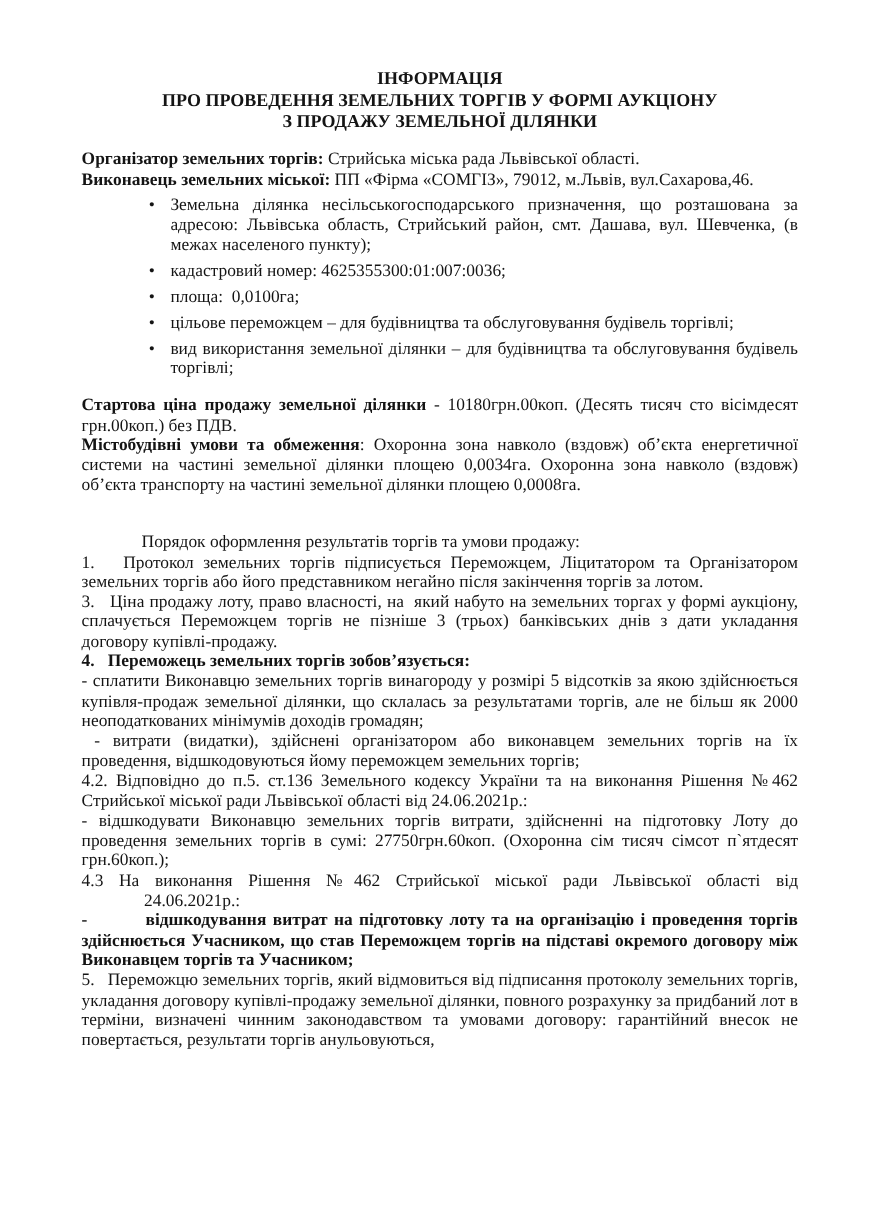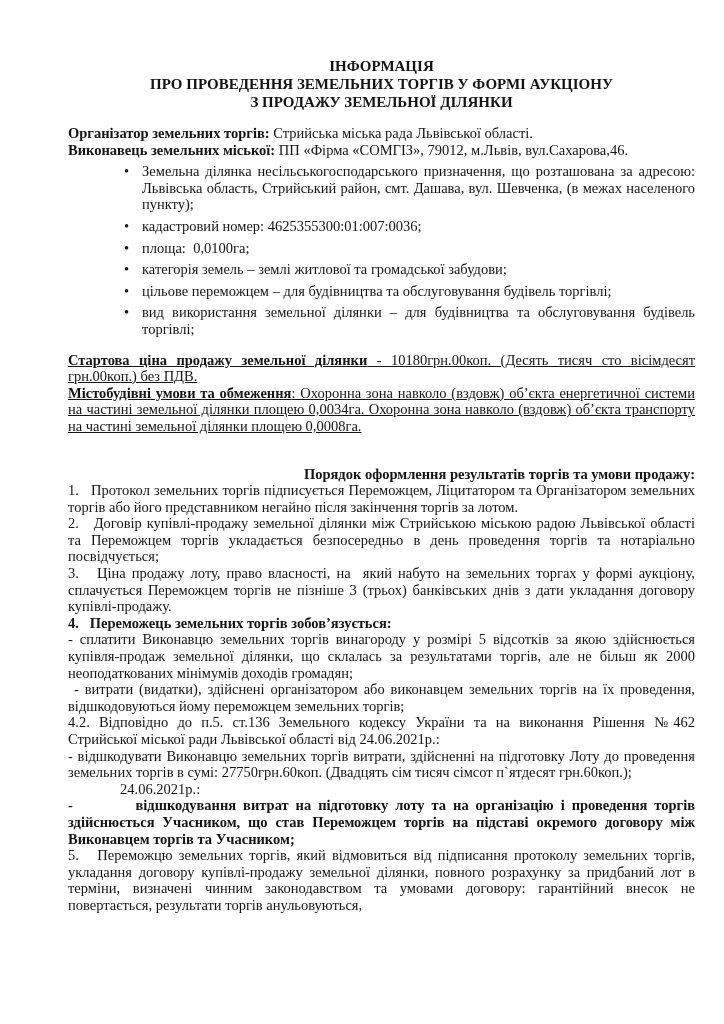--- a/index.html
+++ b/index.html
@@ -4,21 +4,21 @@
 <style>
   html, body { margin: 0; padding: 0; }
   body {
     width: 724px; height: 1024px;
     background: #ffffff;
     overflow: hidden;
   }
   .page {
     box-sizing: border-box;
     width: 724px; height: 872px;
-    padding: 57px 29px 0 68px;
+    padding: 57px 59px 0 68px;
     font-family: "Liberation Serif", "DejaVu Serif", serif;
     font-size: 14.5px;
     line-height: 16.6px;
     color: #141414;
   }
   .title {
     text-align: center;
     font-weight: bold;
     font-size: 15px;
     line-height: 18px;
@@ -38,27 +38,26 @@
     position: relative;
     text-align: justify;
     margin: 0 0 5px 0;
   }
   ul.bullets li::before {
     content: "\2022";
     position: absolute;
     left: -18px;
     top: 0;
   }
-  .price-block { margin-top: 4px; text-decoration: underline; }
+  .price-block { margin-top: 4px; }
   .section-gap { height: 31px; }
   .proc-heading {
     margin: 0;
-    font-weight: bold;
+    font-weight: normal;
     padding-left: 50px;
-    text-align: right;
   }
   .line-force {
     display: block;
     text-align: justify;
     text-align-last: justify;
   }
   .line-indent {
     display: block;
     padding-left: 52px;
   }
@@ -76,43 +75,42 @@
 
   <p class="para"><span class="b">Організатор земельних торгів:</span><span> Стрийська міська рада Львівської області.</span></p>
 
   <p class="para"><span class="b">Виконавець земельних міської:</span><span> ПП «Фірма «СОМГІЗ», 79012, м.Львів, вул.Сахарова,46.</span></p>
 
 
   <ul class="bullets">
     <li>Земельна ділянка несільськогосподарського призначення, що розташована за адресою: Львівська область, Стрийський район, смт. Дашава, вул. Шевченка, (в межах населеного пункту);</li>
     <li>кадастровий номер: 4625355300:01:007:0036;</li>
     <li>площа:&nbsp; 0,0100га;</li>
-    <li>категорія земель – землі житлової та громадської забудови;</li>
     <li>цільове переможцем – для будівництва та обслуговування будівель торгівлі;</li>
     <li>вид використання земельної ділянки – для будівництва та обслуговування будівель торгівлі;</li>
   </ul>
 
   <div class="price-block">
     <p class="para"><span class="b">Стартова ціна продажу земельної ділянки</span><span> - 10180грн.00коп. (Десять тисяч сто вісімдесят грн.00коп.) без ПДВ.</span></p>
     <p class="para"><span class="b">Містобудівні умови та обмеження</span><span>: Охоронна зона навколо (вздовж) об’єкта енергетичної системи на частині земельної ділянки площею 0,0034га. Охоронна зона навколо (вздовж) об’єкта транспорту на частині земельної ділянки площею 0,0008га.</span></p>
   </div>
 
   <div class="section-gap"></div>
 
   <p class="proc-heading">Порядок оформлення результатів торгів та умови продажу:</p>
 
   <p class="para">1.&nbsp;&nbsp;&nbsp;Протокол земельних торгів підписується Переможцем, Ліцитатором та Організатором земельних торгів або його представником негайно після закінчення торгів за лотом.</p>
-  <p class="para">2.&nbsp;&nbsp;&nbsp;Договір купівлі-продажу земельної ділянки між Стрийською міською радою Львівської області та Переможцем торгів укладається безпосередньо в день проведення торгів та нотаріально посвідчується;</p>
   <p class="para">3.&nbsp;&nbsp;&nbsp;Ціна продажу лоту, право власності, на&nbsp; який набуто на земельних торгах у формі аукціону, сплачується Переможцем торгів не пізніше 3 (трьох) банківських днів з дати укладання договору купівлі-продажу.</p>
   <p class="para b">4.&nbsp;&nbsp;&nbsp;Переможець земельних торгів зобов’язується:</p>
   <p class="para">- сплатити Виконавцю земельних торгів винагороду у розмірі 5 відсотків за якою здійснюється купівля-продаж земельної ділянки, що склалась за результатами торгів, але не більш як 2000 неоподаткованих мінімумів доходів громадян;</p>
   <p class="para">&nbsp;- витрати (видатки), здійснені організатором або виконавцем земельних торгів на їх проведення, відшкодовуються йому переможцем земельних торгів;</p>
   <p class="para">4.2. Відповідно до п.5. ст.136 Земельного кодексу України та на виконання Рішення №462 Стрийської міської ради Львівської області від 24.06.2021р.:</p>
-  <p class="para">- відшкодувати Виконавцю земельних торгів витрати, здійсненні на підготовку Лоту до проведення земельних торгів в сумі: 27750грн.60коп. (Двадцять сім тисяч сімсот п`ятдесят грн.60коп.);</p>
+  <p class="para">- відшкодувати Виконавцю земельних торгів витрати, здійсненні на підготовку Лоту до проведення земельних торгів в сумі: 27750грн.60коп. (Охоронна сім тисяч сімсот п`ятдесят грн.60коп.);</p>
 
   <p class="para">
+      <span class="line-force">4.3 На виконання Рішення №462 Стрийської міської ради Львівської області від</span>
       <span class="line-indent">24.06.2021р.:</span>
     </p>
 
   <p class="para b">-&nbsp;&nbsp;&nbsp;&nbsp;&nbsp;&nbsp;&nbsp;&nbsp;&nbsp;відшкодування витрат на підготовку лоту та на організацію і проведення торгів здійснюється Учасником, що став Переможцем торгів на підставі окремого договору між Виконавцем торгів та Учасником;</p>
   <p class="para">5.&nbsp;&nbsp;&nbsp;Переможцю земельних торгів, який відмовиться від підписання протоколу земельних торгів, укладання договору купівлі-продажу земельної ділянки, повного розрахунку за придбаний лот в терміни, визначені чинним законодавством та умовами договору: гарантійний внесок не повертається, результати торгів анульовуються,</p>
 
 </div>
 
 </body></html>

